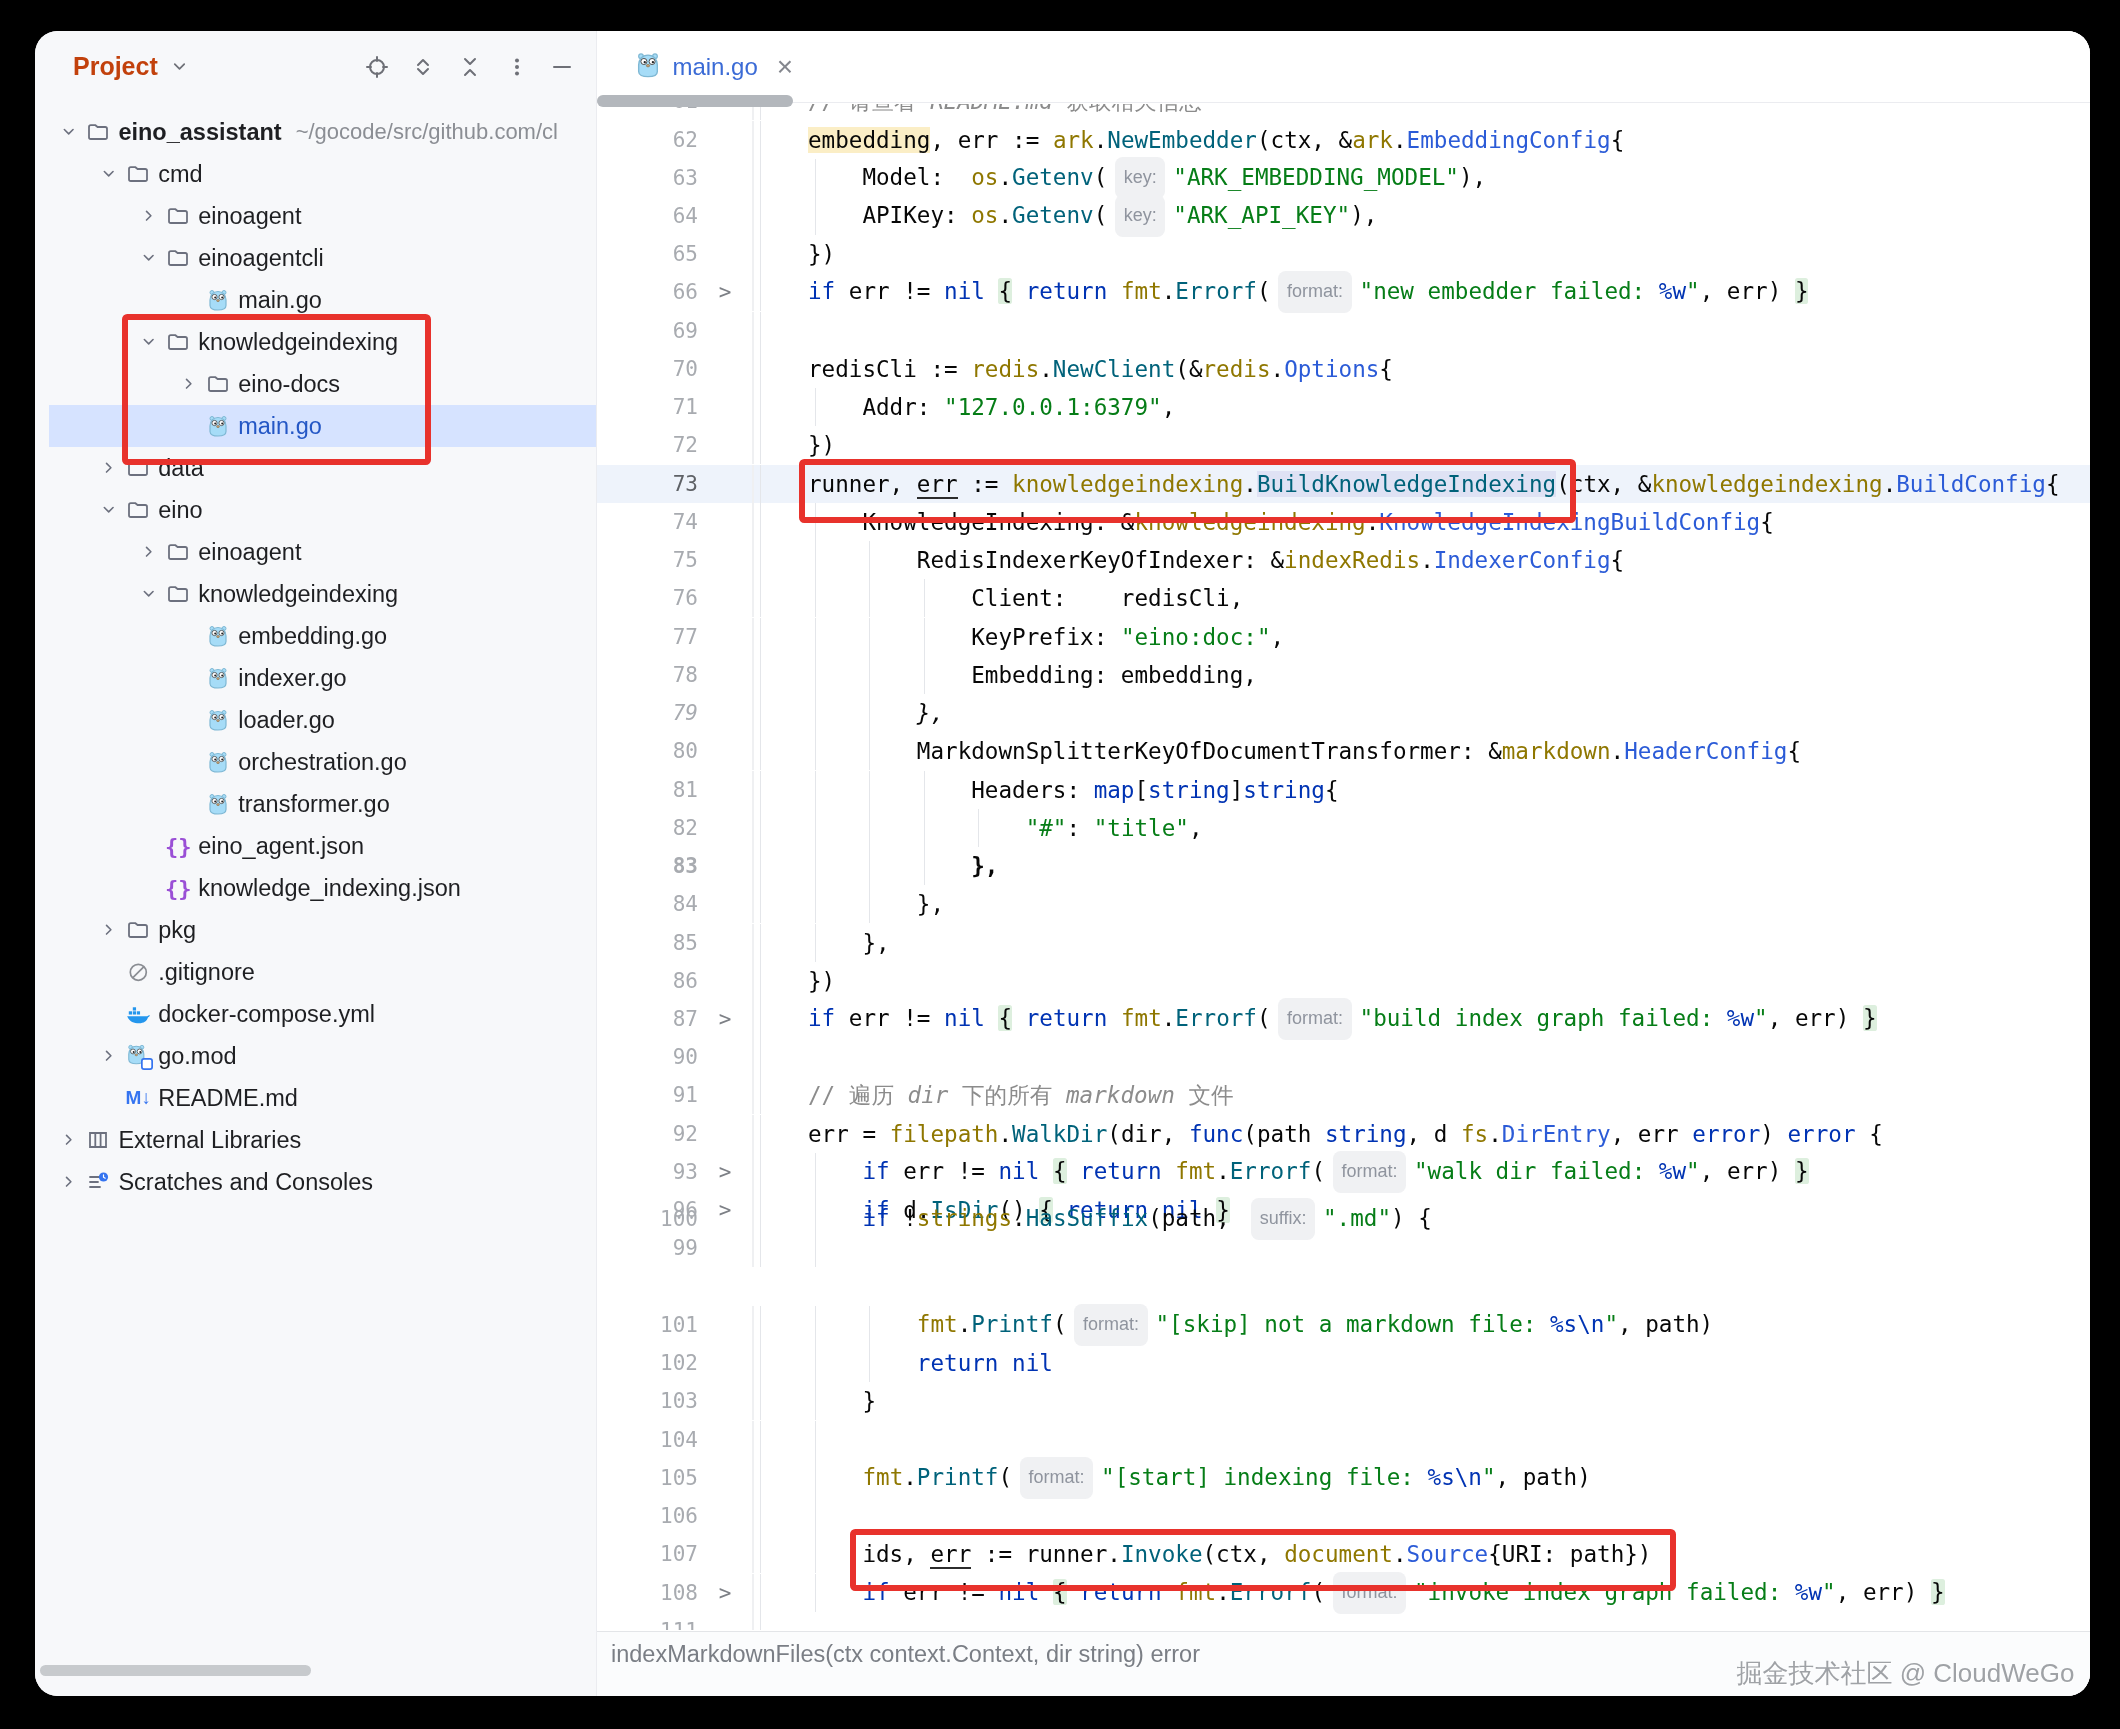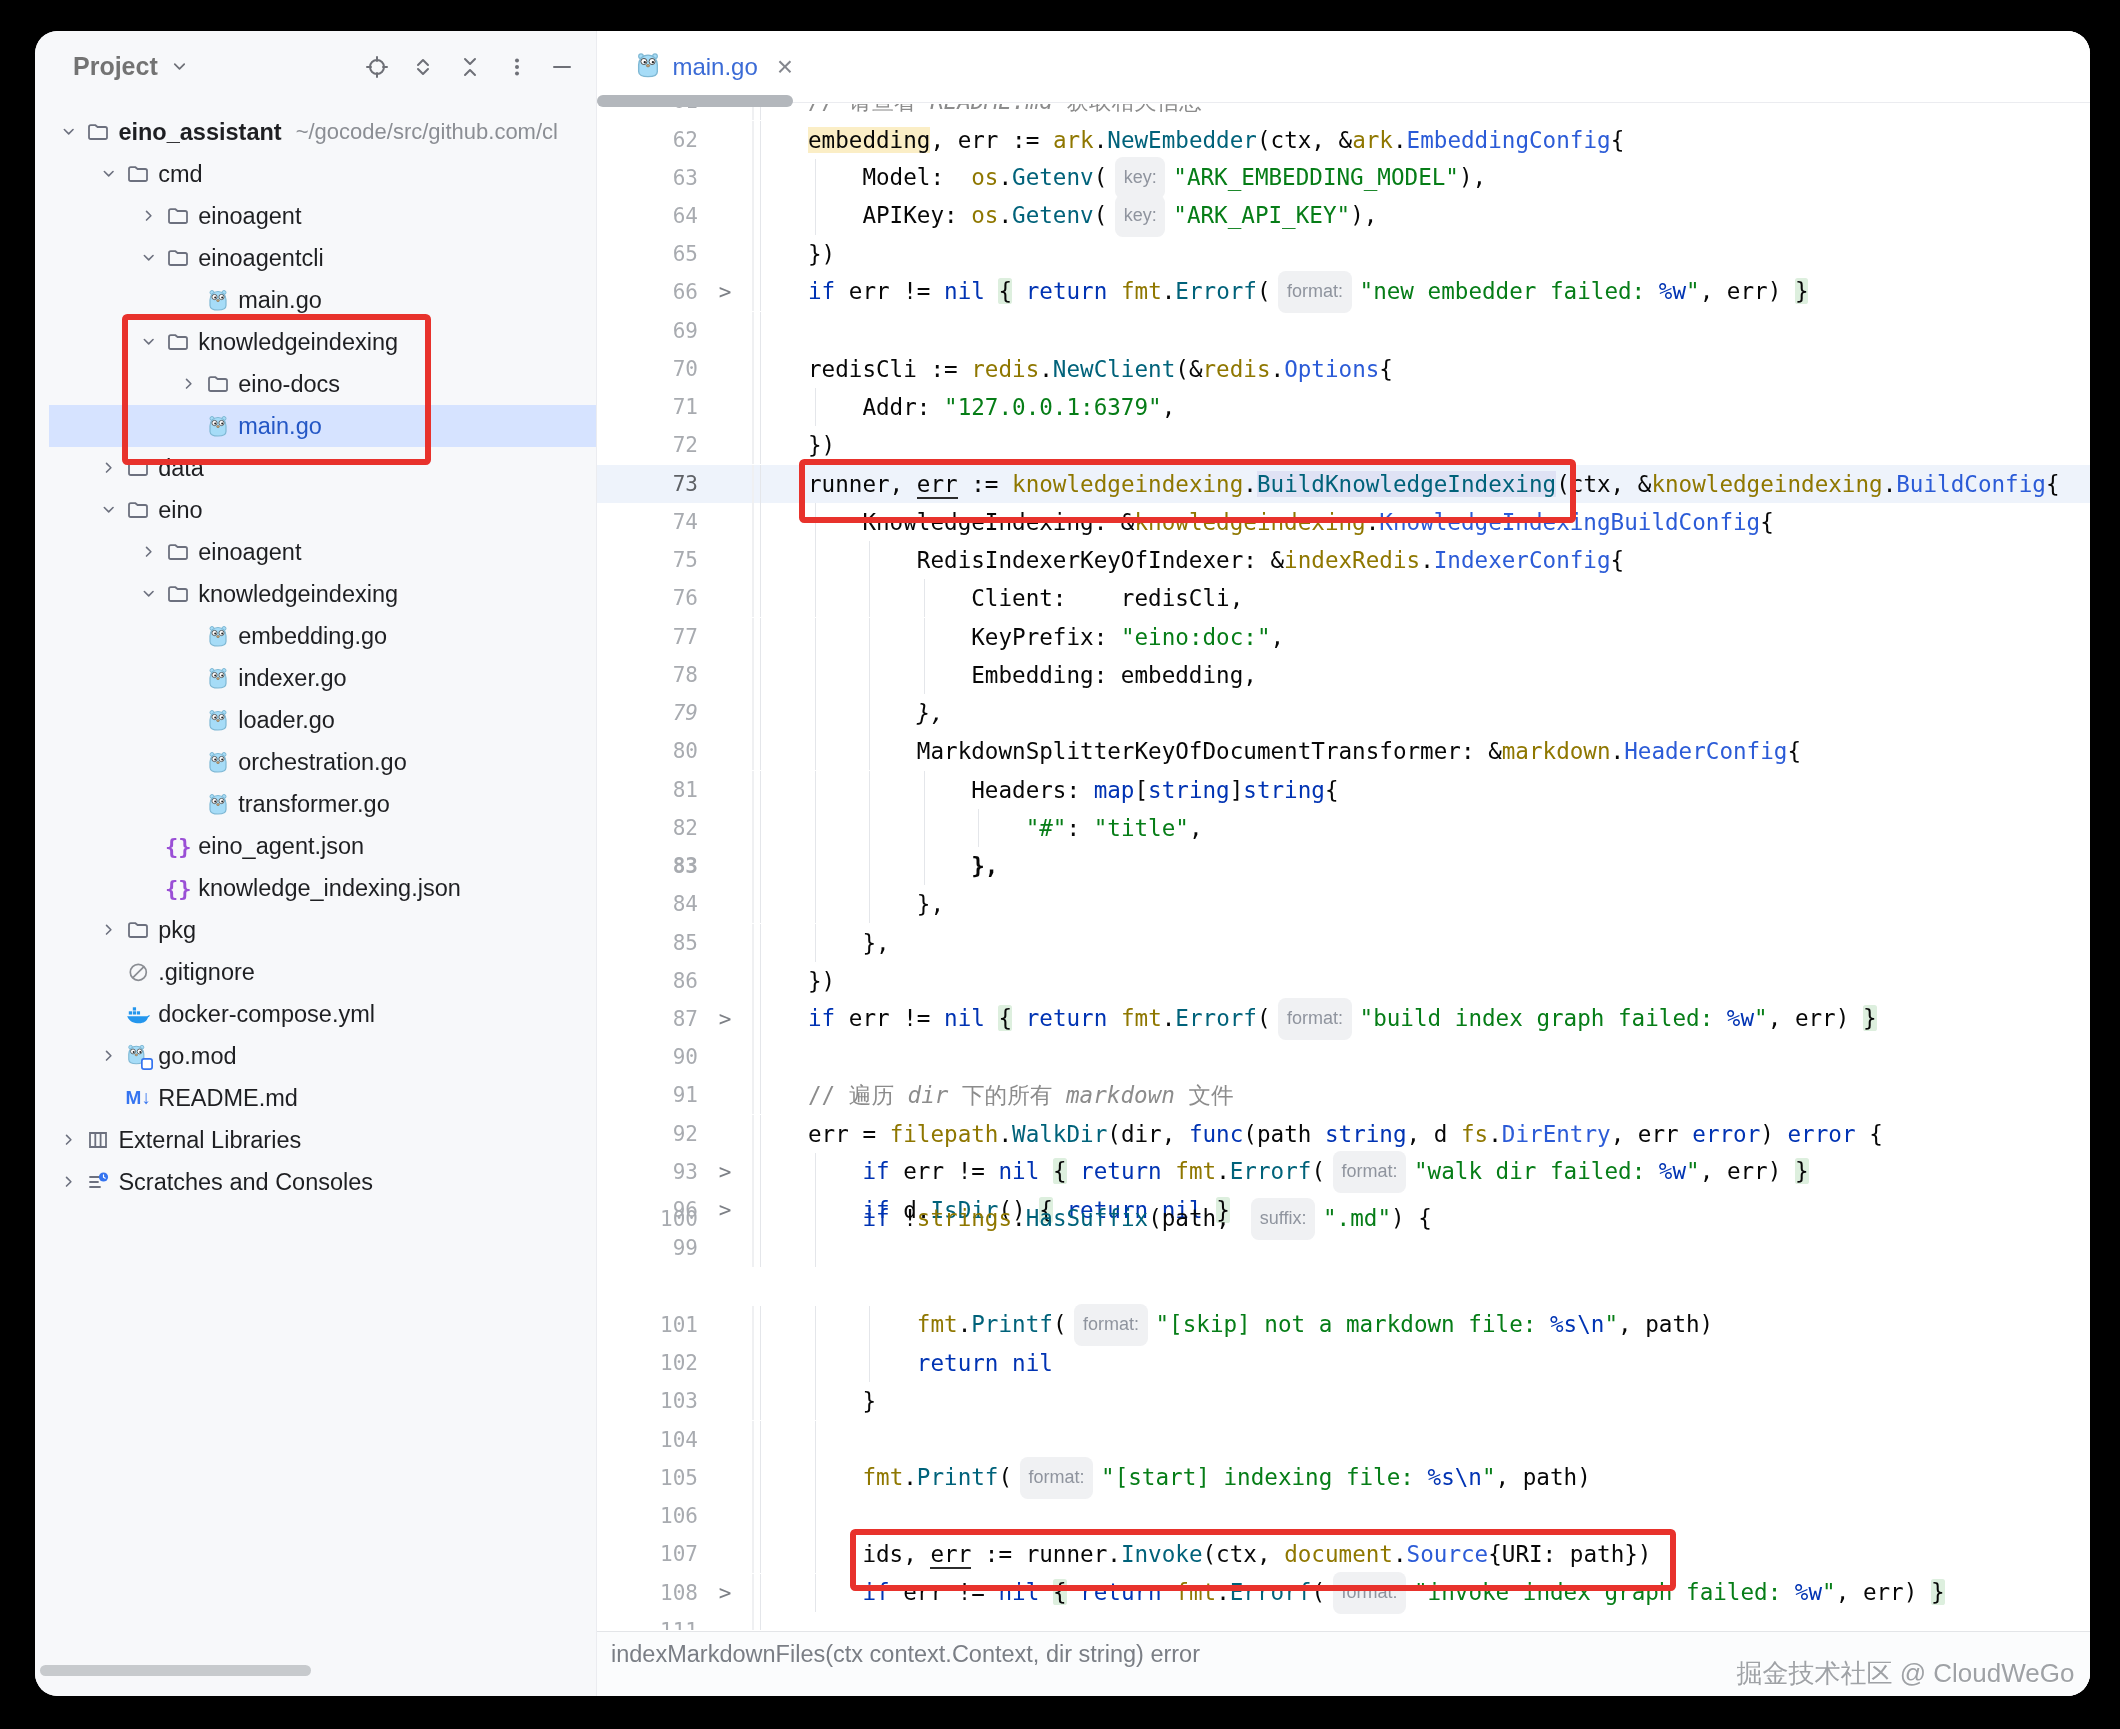--- a/index.html
+++ b/index.html
@@ -4,21 +4,21 @@
 <style>
   html,body{margin:0;padding:0;background:#000;}
   #screen{position:relative;width:2120px;height:1729px;background:#000;overflow:hidden;
           font-family:"Liberation Sans",sans-serif;}
   #window{position:absolute;left:35px;top:31px;width:2055px;height:1665px;background:#fff;
           border-radius:22.6px;overflow:hidden;}
   
   #project-panel{position:absolute;left:0;top:0;width:562px;height:100%;background:#f7f8fa;
                  border-right:1.7px solid #ebecf0;box-sizing:border-box;}
   #panel-header{position:absolute;left:0;top:0;width:100%;height:71px;display:flex;align-items:center;}
-  #panel-title{font-size:25px;font-weight:700;color:#737373;margin-left:38px;}
+  #panel-title{font-size:25px;font-weight:700;color:#c2410c;margin-left:38px;}
   #panel-title-chevron{margin-left:12px;display:flex;align-items:center;}
   .hicon{position:absolute;top:22.6px;width:26px;height:26px;display:flex;align-items:center;justify-content:center;cursor:pointer;}
   #tree{position:absolute;left:0;top:80px;right:0;padding:0 0 0 14px;}
   .trow{height:42px;display:flex;align-items:center;white-space:nowrap;overflow:hidden;cursor:pointer;}
   .trow.sel{background:#d6e3ff;}
   .tchev{width:29.5px;height:42px;display:flex;align-items:center;justify-content:center;flex:none;}
   .ticon{width:29.5px;height:42px;display:flex;align-items:center;justify-content:center;flex:none;}
   .tlabel{font-size:23.5px;color:#1e1f22;margin-left:5.2px;}
   .trow.sel .tlabel{color:#2457c5;}
   .tlabel.bold{font-weight:700;}

